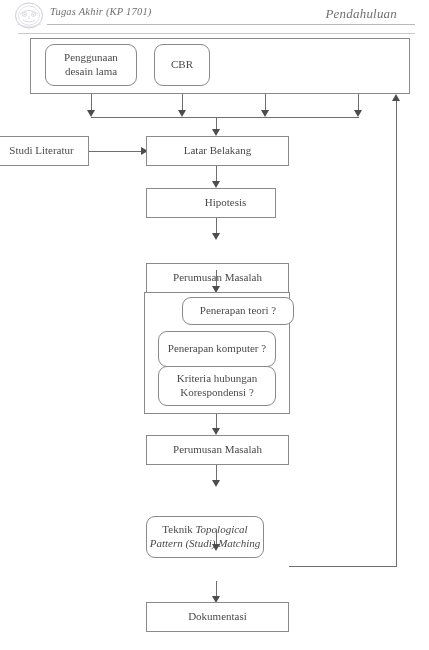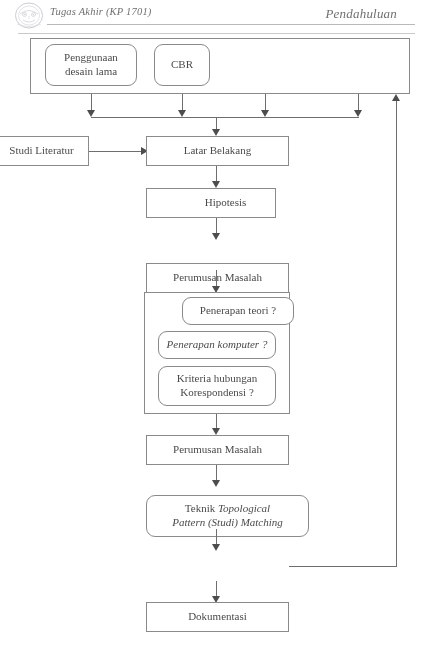--- a/index.html
+++ b/index.html
@@ -118,40 +118,40 @@
     <span>Perumusan Masalah</span>
   </div>
   <div class="vline" style="left:216px;top:270px;height:18px;"></div>
   <div class="arrow-d" style="left:211.5px;top:286px;"></div>
 
   <div class="group" style="left:144px;top:292px;width:146px;height:122px;"></div>
 
   <div class="box rbox" style="left:158px;top:297px;width:112px;height:28px;margin-left:24px;">
     <span>Penerapan teori ?</span>
   </div>
-  <div class="box rbox" style="left:158px;top:331px;width:118px;height:28px;font-style:italic;">
+  <div class="box rbox" style="left:158px;top:331px;width:118px;height:36px;">
     <span>Penerapan komputer ?</span>
   </div>
   <div class="box rbox" style="left:158px;top:366px;width:118px;height:40px;border-radius:9px;">
     <div>
       <div>Kriteria hubungan</div>
       <div>Korespondensi ?</div>
     </div>
   </div>
 
   <div class="vline" style="left:216px;top:414px;height:16px;"></div>
   <div class="arrow-d" style="left:211.5px;top:428px;"></div>
 
   <div class="box" style="left:146px;top:435px;width:143px;height:30px;">
     <span>Perumusan Masalah</span>
   </div>
   <div class="vline" style="left:216px;top:465px;height:17px;"></div>
   <div class="arrow-d" style="left:211.5px;top:480px;"></div>
 
-  <div class="box rbox" style="left:146px;top:495px;width:163px;height:42px;">
+  <div class="box rbox" style="left:146px;top:516px;width:118px;height:42px;">
     <div>
       <div>
         <span>Teknik </span><span class="ital">Topological</span>
       </div>
       <div class="ital">Pattern (Studi) Matching</div>
     </div>
   </div>
   <div class="vline" style="left:216px;top:529px;height:17px;"></div>
   <div class="arrow-d" style="left:211.5px;top:544px;"></div>
 

